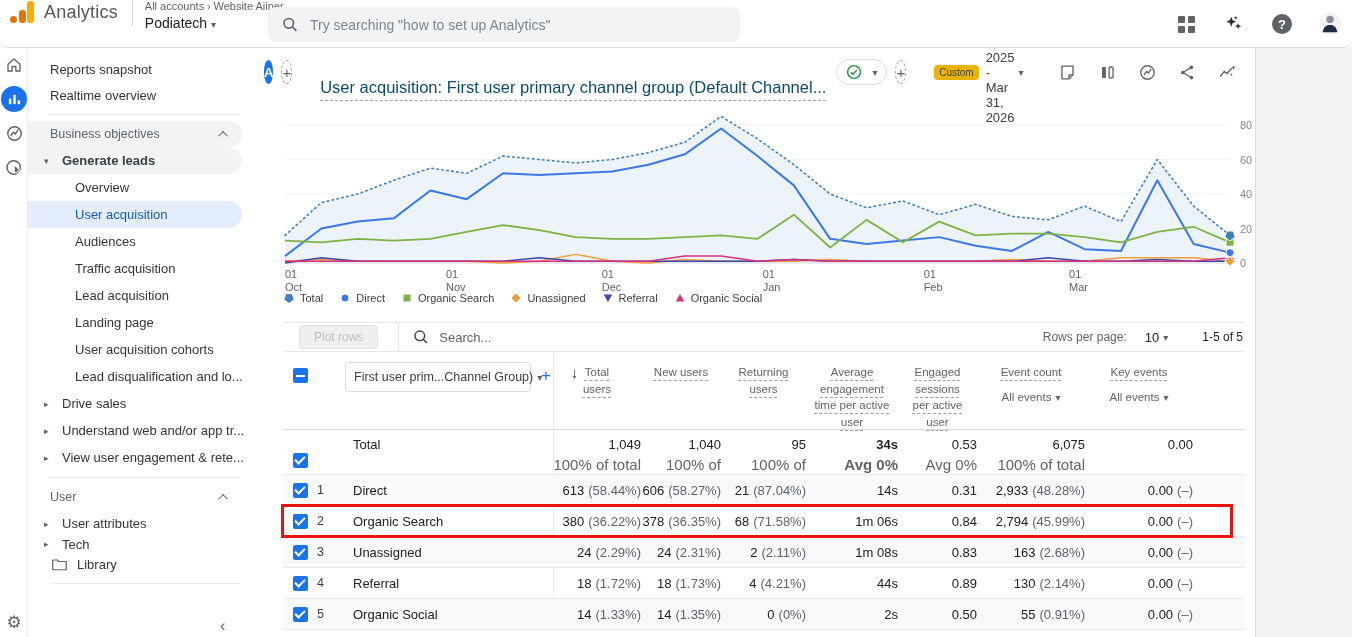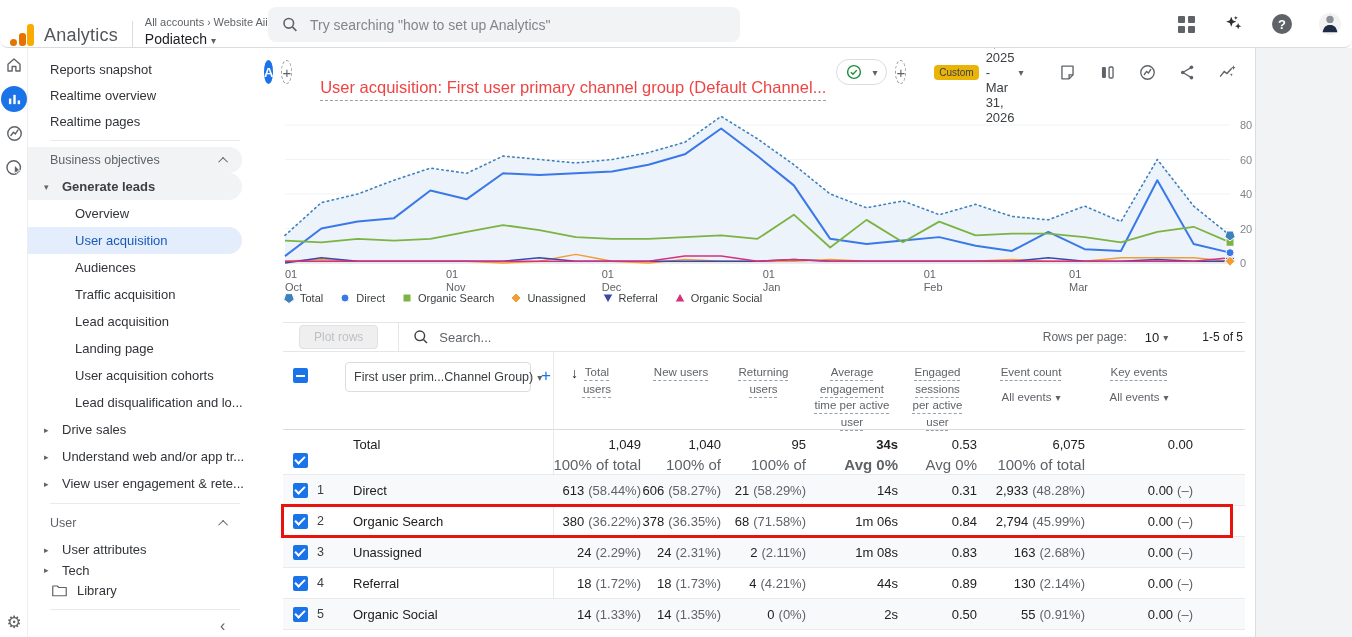--- a/index.html
+++ b/index.html
@@ -2,21 +2,21 @@
 <html><head>
 <meta charset="utf-8">
 <style>
   * { box-sizing: border-box; margin: 0; padding: 0; }
   html,body { width:1352px; height:637px; overflow:hidden; background:#fff;
     font-family:"Liberation Sans","DejaVu Sans",sans-serif; color:#202124; }
   .app { position:relative; width:1352px; height:637px; }
 
   
   .hdr { position:absolute; top:0; left:0; right:0; height:48px; background:#fff;
-    border-bottom:1px solid #dadce0; display:flex; align-items:flex-end; z-index:20;border-radius:8px; }
+    border-bottom:1px solid #dadce0; display:flex; align-items:flex-start; z-index:20;border-radius:8px; }
   .logo-area { display:flex; align-items:center; padding-left:10px; }
   .ga-logo { width:26px; height:24px; position:relative; }
   .ga-logo .b1{position:absolute;right:2px;top:1px;width:7px;height:22px;background:#f9ab00;border-radius:3px;}
   .ga-logo .b2{position:absolute;left:9px;top:10px;width:7px;height:13px;background:#e37400;border-radius:3px;}
   .ga-logo .b3{position:absolute;left:0;top:16px;width:7px;height:7px;background:#e37400;border-radius:50%;}
   .logo-text { font-size:18px; color:#53575c; margin-left:8px; letter-spacing:.2px; }
   .hdr-div { width:1px; height:26px; background:#dadce0; margin:0 12px 0 14px; }
   .acct { line-height:1.15; cursor:pointer; }
   .crumbs { font-size:11px; color:#5f6368; }
   .crumbs .sep { margin:0 3px; color:#5f6368; font-size:10px; }
@@ -71,21 +71,21 @@
     border-left:1px solid #dadce0; }
 
   
   .rep-hdr { position:absolute; top:0; left:0; right:0; height:48px; display:flex; align-items:center;
     padding-left:14px; }
   .badge-a { width:24px; height:24px; border-radius:50%; background:#1a73e8; color:#fff; font-size:13px;
     font-weight:bold; display:flex; align-items:center; justify-content:center; cursor:pointer; }
   .dash-plus { width:24px; height:24px; border-radius:50%; border:1px dashed #9aa0a6; color:#5f6368;
     font-size:15px; display:flex; align-items:center; justify-content:center; margin-left:8px; cursor:pointer; }
   .rh-div { width:1px; height:26px; background:#dadce0; margin:0 14px; }
-  .rep-title { font-size:16.5px; color:#ef4444; border-bottom:1.6px dashed #9aa0a6; padding-bottom:3px;
+  .rep-title { font-size:16.5px; color:#0c4a6e; border-bottom:1.6px dashed #9aa0a6; padding-bottom:3px;
     white-space:nowrap;margin-top:34px; }
   .status-pill { display:flex; align-items:center; gap:6px; border:1px solid #dadce0; border-radius:14px;
     padding:4px 9px; margin-left:10px; cursor:pointer; }
   .date-zone { display:flex; align-items:center; margin-left:28px; cursor:pointer; }
   .chip { background:#eab308; border-radius:4px; font-size:10px; color:#3c4043; padding:2px 5px; margin-right:7px; }
   .date-txt { font-size:13px; color:#3c4043; }
   .rh-icons { display:flex; align-items:center; gap:20px; margin-left:18px; }
   .rh-icons .hicon { width:20px; height:20px; }
 
   
@@ -225,21 +225,20 @@
           <circle cx="11" cy="12" r="8.5" fill="none" stroke="#5f6368" stroke-width="1.8"></circle>
           <path d="M12 9l7 7-3.2.4 1.6 3-1.8 1-1.5-3-2.4 2.2z" fill="#5f6368" stroke="#fff" stroke-width="1"></path>
         </svg>
     </div>
     <div class="rail-gear">⚙</div>
   </div>
 
   <nav class="sidebar" id="sidebar">
       <div class="s-row s-link">Reports snapshot</div>
       <div class="s-row s-link">Realtime overview</div>
-      <div class="s-row s-link">Realtime pages</div>
       <div class="s-div"></div>
       <div class="s-row s-section">
         <span>Business objectives</span>
         <span class="chev-up"></span>
       </div>
       <div class="s-row s-group open">
         <span class="tcaret">▾</span>
         <span>Generate leads</span>
       </div>
       <div class="s-row s-sub">Overview</div>
@@ -510,21 +509,21 @@
             <div class="tv ">
               <span>613</span>
               <span class="paren">(58.44%)</span>
             </div>
             <div class="tv ">
               <span>606</span>
               <span class="paren">(58.27%)</span>
             </div>
             <div class="tv ">
               <span>21</span>
-              <span class="paren">(58.29%)</span>
+              <span class="paren">(87.04%)</span>
             </div>
             <div class="tv ">14s</div>
             <div class="tv ">0.31</div>
             <div class="tv ">
               <span>2,933</span>
               <span class="paren">(48.28%)</span>
             </div>
             <div class="tv ">
               <span>0.00</span>
               <span class="paren">(–)</span>

